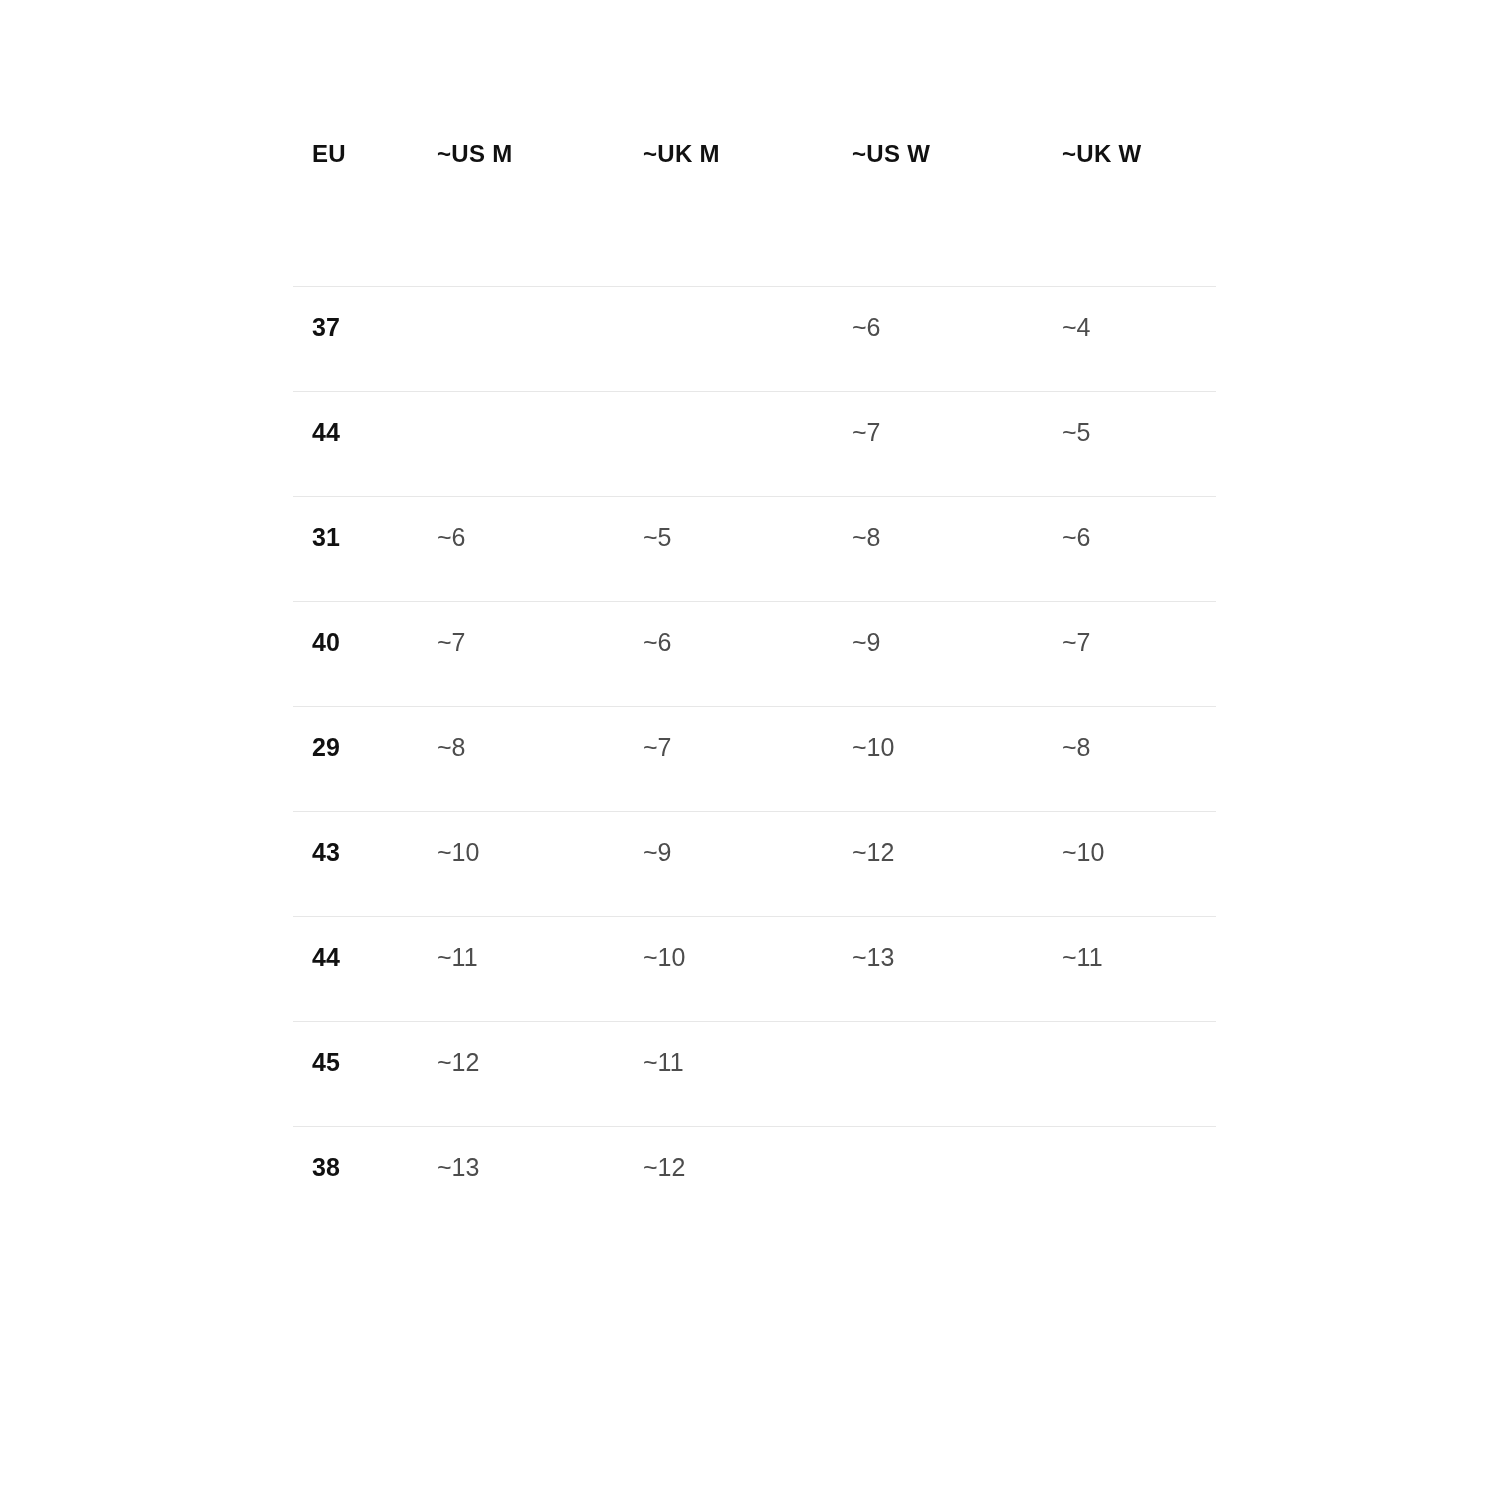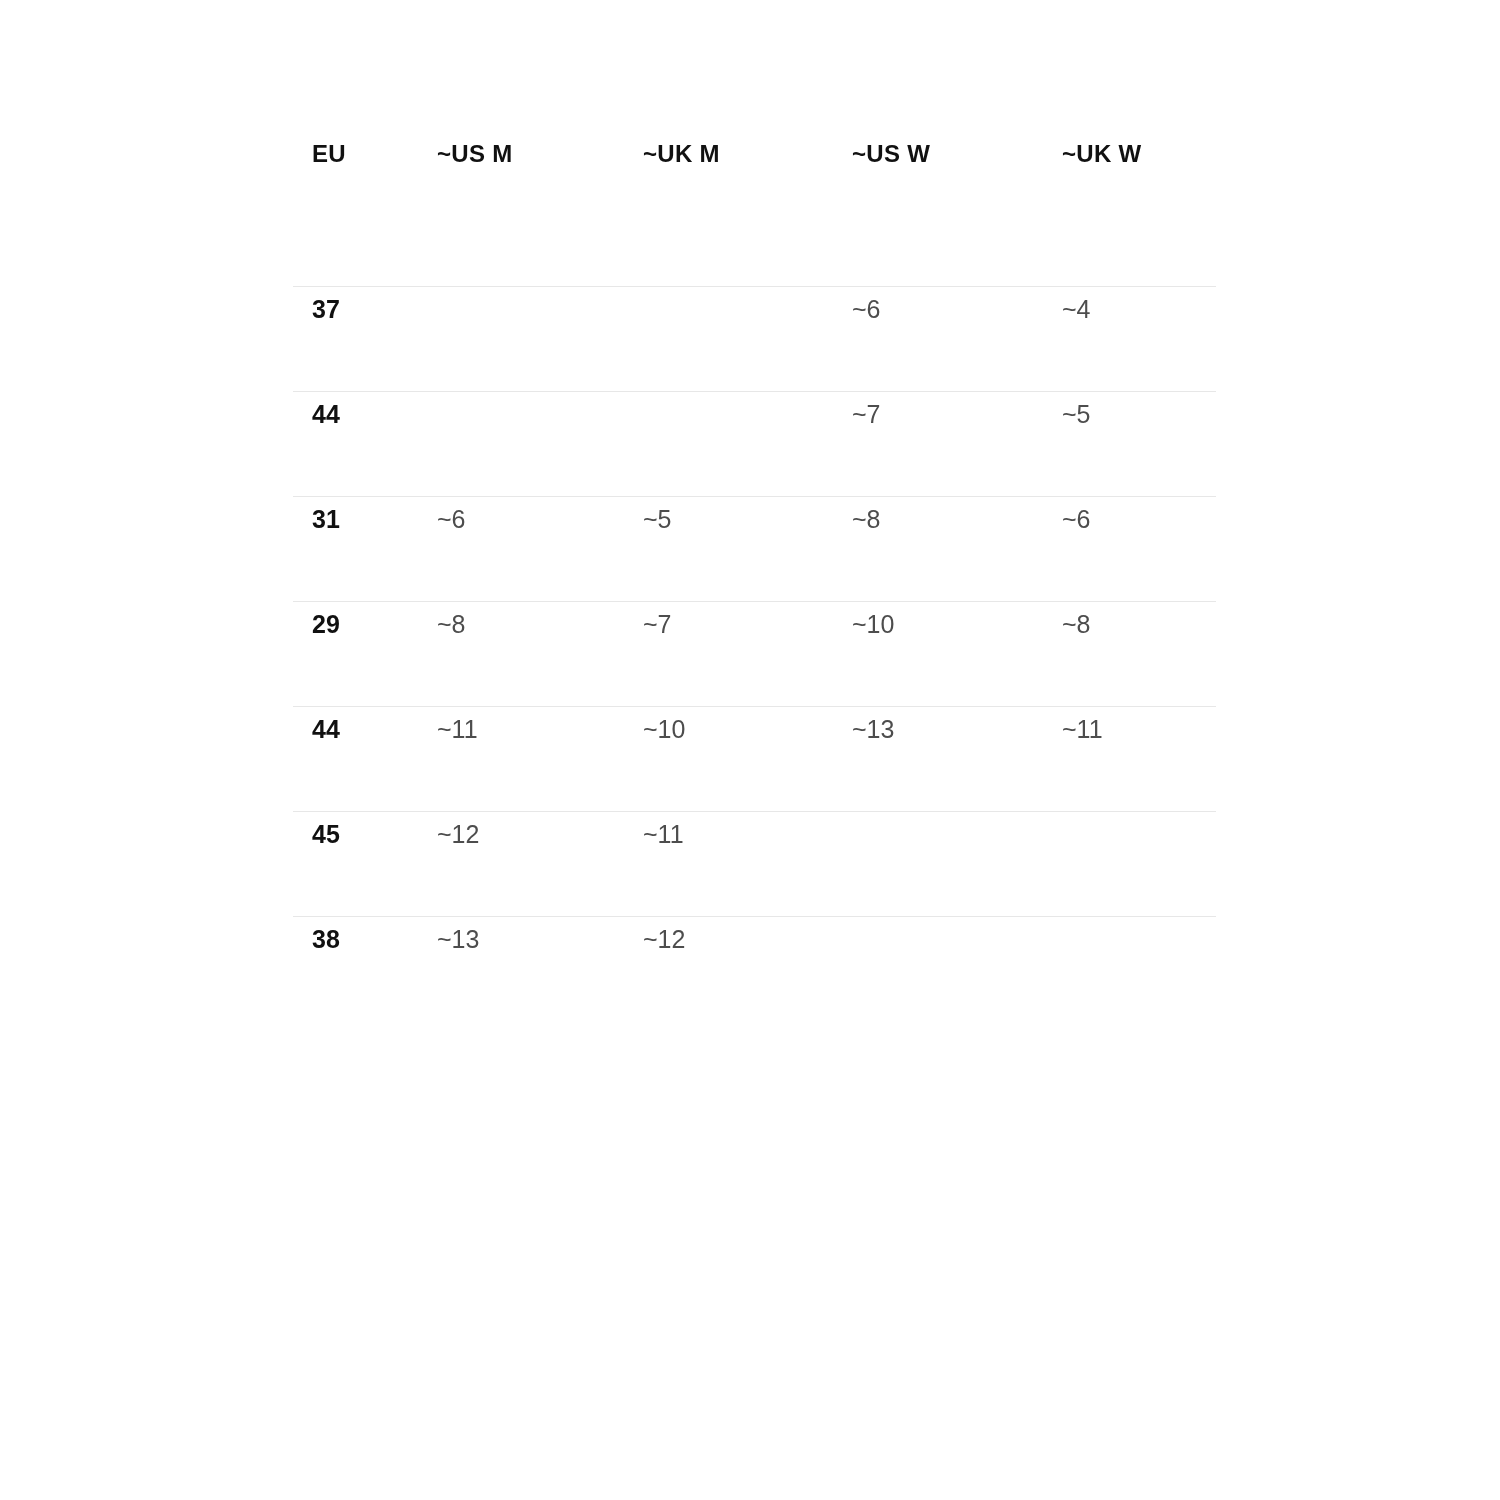--- a/index.html
+++ b/index.html
@@ -32,21 +32,21 @@
     color: #111111;
     letter-spacing: 0.3px;
     padding: 0;
   }
   .size-table th.first,
   .size-table td.eu-cell { padding-left: 19px; }
   .size-table tbody td {
     border-top: 1px solid #e7e7e7;
     height: 105px;
     vertical-align: top;
-    padding-top: 10px;
+    padding-top: 28px;
     font-size: 25px;
     line-height: 25px;
   }
   .size-table td.eu-cell {
     font-weight: bold;
     color: #111111;
   }
   .size-table td.val-cell {
     color: #4d4d4d;
     font-weight: normal;
@@ -90,30 +90,44 @@
   </tr>
 
   <tr>
     <td class="eu-cell">31</td>
     <td class="val-cell">~6</td>
     <td class="val-cell">~5</td>
     <td class="val-cell">~8</td>
     <td class="val-cell">~6</td>
   </tr>
 
+  <tr>
+    <td class="eu-cell">40</td>
+    <td class="val-cell">~7</td>
+    <td class="val-cell">~6</td>
+    <td class="val-cell">~9</td>
+    <td class="val-cell">~7</td>
+  </tr>
 
   <tr>
     <td class="eu-cell">29</td>
     <td class="val-cell">~8</td>
     <td class="val-cell">~7</td>
     <td class="val-cell">~10</td>
     <td class="val-cell">~8</td>
   </tr>
 
 
+  <tr>
+    <td class="eu-cell">43</td>
+    <td class="val-cell">~10</td>
+    <td class="val-cell">~9</td>
+    <td class="val-cell">~12</td>
+    <td class="val-cell">~10</td>
+  </tr>
 
   <tr>
     <td class="eu-cell">44</td>
     <td class="val-cell">~11</td>
     <td class="val-cell">~10</td>
     <td class="val-cell">~13</td>
     <td class="val-cell">~11</td>
   </tr>
 
   <tr>

